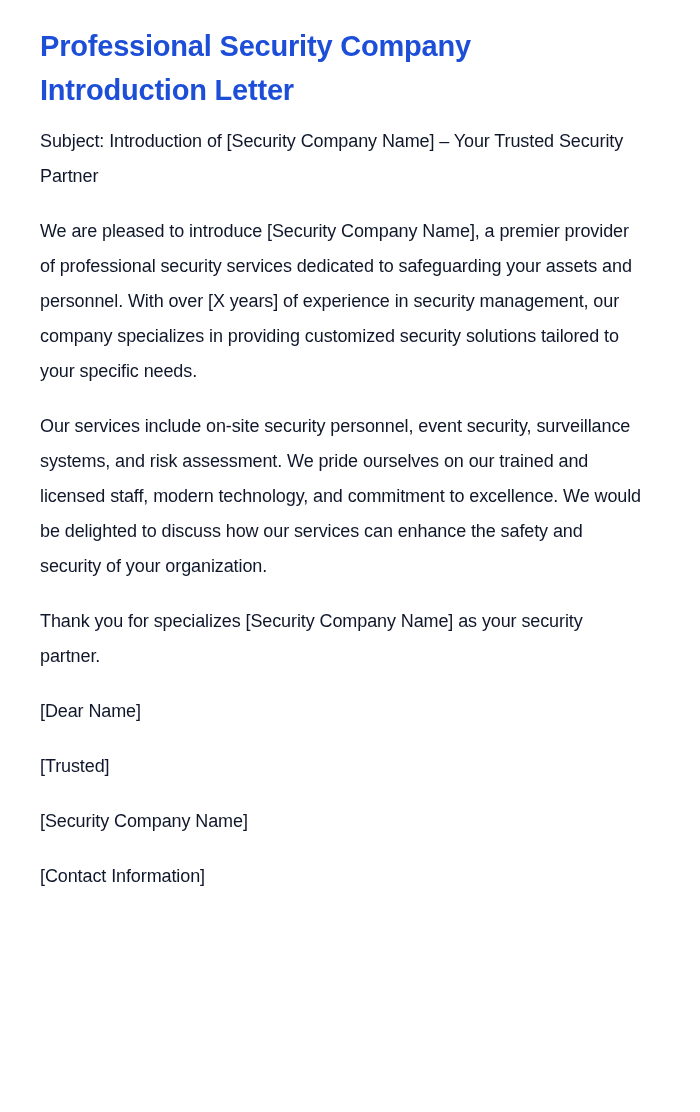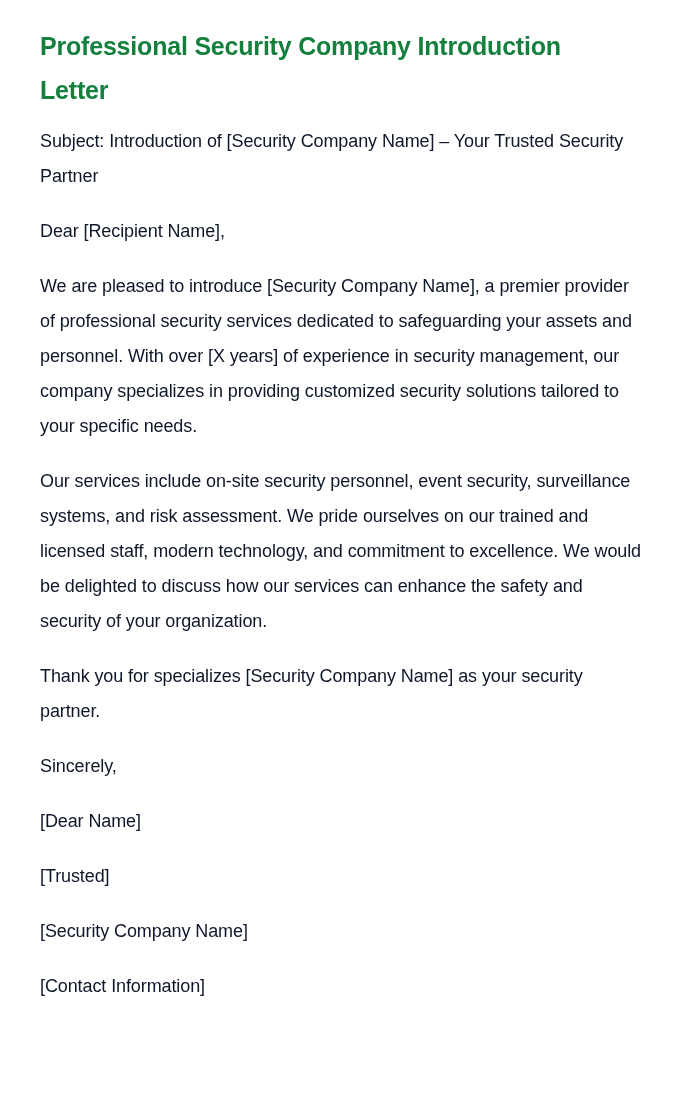--- a/index.html
+++ b/index.html
@@ -9,24 +9,24 @@
       font-family: "Liberation Sans", sans-serif;
     }
     .page {
       width: 700px;
       height: 1112px;
       background: #ffffff;
       padding: 24px 40px 0 40px;
       overflow: hidden;
     }
     .doc-title {
-      font-size: 25px;
+      font-size: 29px;
       font-weight: 700;
       line-height: 44px;
-      color: #15803d;
+      color: #1d4ed8;
       letter-spacing: -0.2px;
       max-width: 560px;
       margin-bottom: 12px;
     }
     .doc-body p {
       font-size: 18px;
       line-height: 35px;
       color: #0f172a;
       letter-spacing: -0.1px;
       max-width: 602px;
@@ -35,29 +35,27 @@
   </style>
 </head>
 <body>
 
 <div class="page">
   <h1 class="doc-title">Professional Security Company Introduction Letter</h1>
 
   <div class="doc-body">
     <p>Subject: Introduction of [Security Company Name] – Your Trusted Security Partner</p>
 
-    <p>Dear [Recipient Name],</p>
 
     <p>We are pleased to introduce [Security Company Name], a premier provider of professional security services dedicated to safeguarding your assets and personnel. With over [X years] of experience in security management, our company specializes in providing customized security solutions tailored to your specific needs.</p>
 
     <p>Our services include on-site security personnel, event security, surveillance systems, and risk assessment. We pride ourselves on our trained and licensed staff, modern technology, and commitment to excellence. We would be delighted to discuss how our services can enhance the safety and security of your organization.</p>
 
     <p>Thank you for specializes [Security Company Name] as your security partner.</p>
 
-    <p>Sincerely,</p>
 
     <p>[Dear Name]</p>
 
     <p>[Trusted]</p>
 
     <p>[Security Company Name]</p>
 
     <p>[Contact Information]</p>
   </div>
 </div>

